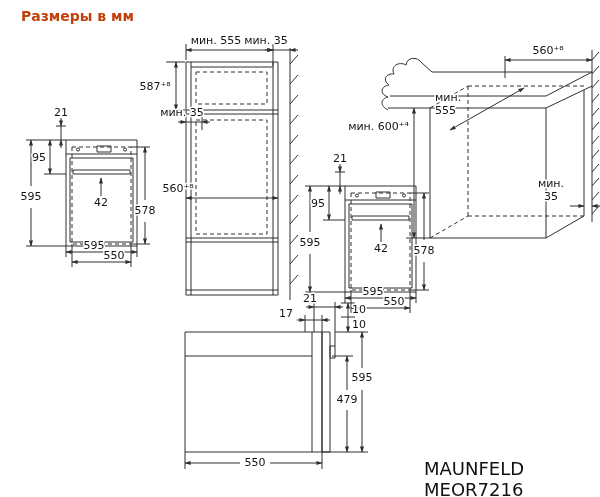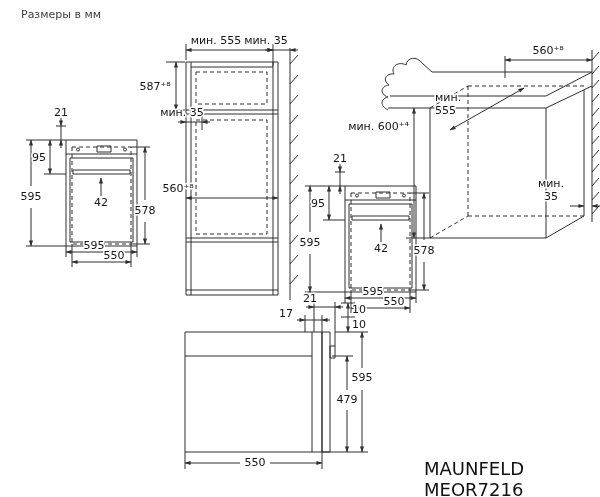--- a/index.html
+++ b/index.html
@@ -1,19 +1,19 @@
 <!DOCTYPE html>
 <html><head>
 <meta charset="utf-8">
 <style>
   * { box-sizing: border-box; }
   html,body { margin:0; padding:0; background:#ffffff; }
   .stage { position:relative; width:600px; height:497px; background:#ffffff;
            font-family:"DejaVu Sans", sans-serif; overflow:hidden; }
-  .title { position:absolute; left:21px; top:8px; font-size:11px; color:#404040; }
+  .title { position:absolute; left:21px; top:8px; font-size:14px; color:#c2410c;font-weight:bold; }
   .model { position:absolute; left:424px; top:458px; font-size:18px; color:#111; }
   svg { position:absolute; left:0; top:0; }
   .st line, .st rect, .st circle, .st path { stroke:#2f2f2f; stroke-width:1; fill:none; }
   .dash { stroke-dasharray:4 3; }
   text { font-size:11px; fill:#141414; font-family:"DejaVu Sans", sans-serif;
          stroke:#ffffff; stroke-width:3px; paint-order:stroke; stroke-linejoin:round; }
   .mid { text-anchor:middle; } .end { text-anchor:end; }
 </style>
 </head>
 <body>

